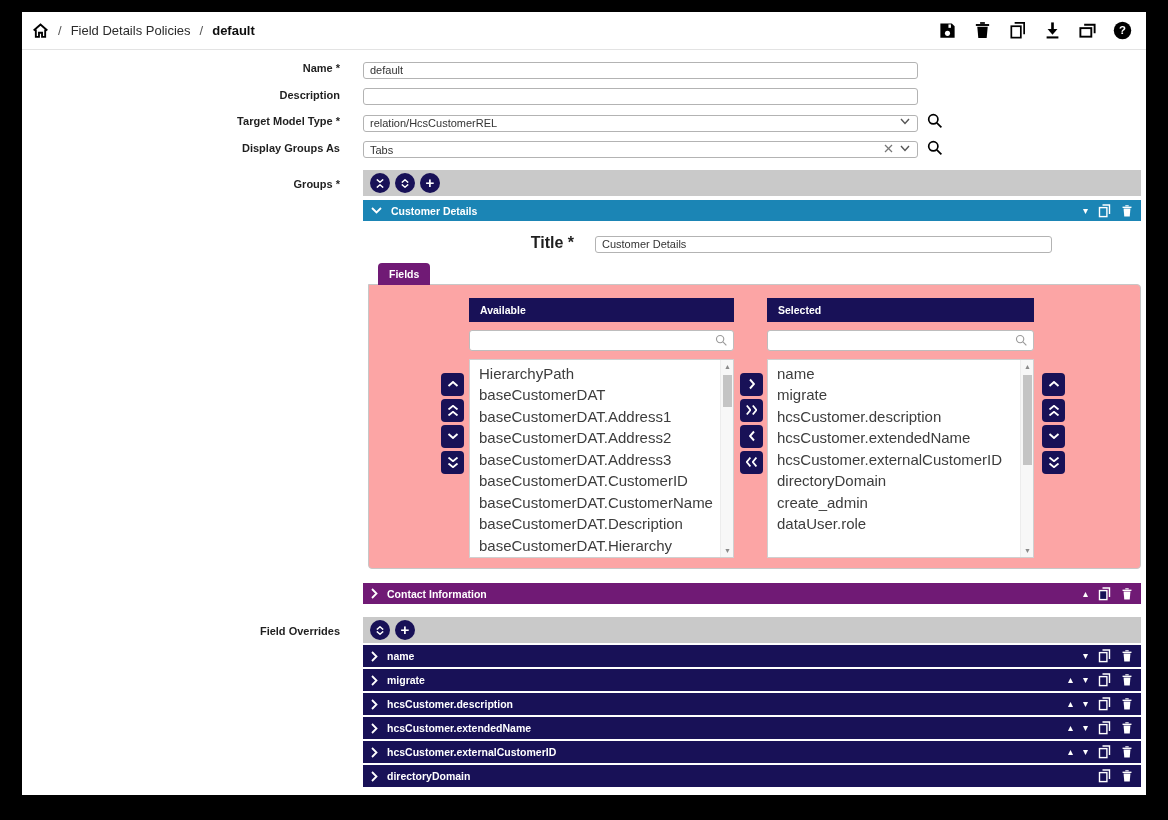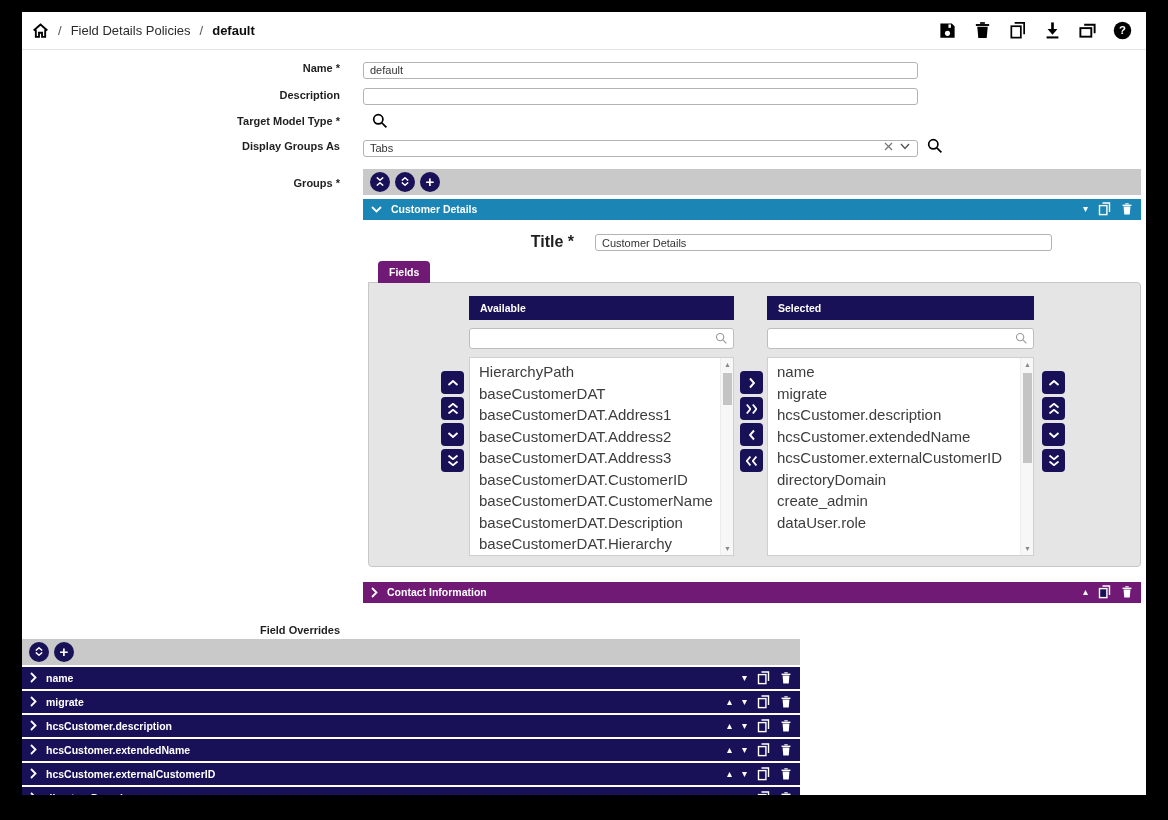--- a/index.html
+++ b/index.html
@@ -51,21 +51,21 @@
   .gbody { height:357px; background:#fff; }
   .title-row { display:flex; padding-top:13px; }
   .tlabel { width:225px; text-align:right; padding-right:14px; font-size:16px; font-weight:bold;
             color:#1f1f1f; line-height:17px; flex:none; }
   .tctl { width:457px; margin-left:7px; flex:none; }
 
   .fields-tab { display:inline-flex; align-items:center; margin-left:15px; margin-top:10px; height:22px;
                 background:#701a75; color:#fff; border-radius:4px 4px 0 0; padding:0 11px;
                 font-size:10.5px; font-weight:bold; position:relative; z-index:2; cursor:pointer; }
   .fields-panel { position:relative; margin-left:5px; width:773px; height:285px;
-                  border:1px solid #c7c7c7; border-radius:0 4px 4px 4px; background:#e5e5e5; margin-top:-1px; }
+                  border:1px solid #c7c7c7; border-radius:0 4px 4px 4px; background:#fca5a5; margin-top:-1px; }
 
   .col { position:absolute; top:13px; }
   .col.avail { left:100px; width:265px; }
   .col.sel   { left:398px; width:267px; }
   .col-head { height:24px; background:#181157; color:#fff; font-size:10.5px; font-weight:bold;
               display:flex; align-items:center; padding-left:11px; }
   .search { position:relative; margin-top:8px; height:21px; }
   .search input { width:100%; height:21px; border:1px solid #bdbdbd; border-radius:3px; background:#fff;
                   padding:0 24px 0 8px; font-size:11px; outline:none; font-family:"Liberation Sans",sans-serif; }
   .search .sicon { position:absolute; right:6px; top:4px; }
@@ -170,20 +170,30 @@
 
     <div class="frow">
       <div class="flabel">Description</div>
       <div class="fctl">
         <input class="tinput" type="text" value="" style="">
       </div>
     </div>
 
     <div class="frow">
       <div class="flabel">Target Model Type *</div>
+      <div class="fctl">
+        <input class="tinput" type="text" style="padding-right: 26px;" value="relation/HcsCustomerREL">
+        <span class="sel-extra">
+          <span>
+                <svg width="10" height="7" viewBox="0 0 10 7">
+                  <polyline points="1,1 5,5.4 9,1" fill="none" stroke="#555" stroke-width="1.4"></polyline>
+                </svg>
+              </span>
+        </span>
+      </div>
       <span class="lookup">
         <svg width="16" height="16" viewBox="0 0 16 16">
               <circle cx="6.3" cy="6.3" r="4.6" fill="none" stroke="#000" stroke-width="1.7"></circle>
               <line x1="9.8" y1="9.8" x2="14.4" y2="14.4" stroke="#000" stroke-width="1.7"></line>
             </svg>
       </span>
     </div>
 
     <div class="frow">
       <div class="flabel">Display Groups As</div>
@@ -448,21 +458,21 @@
                     <rect x="1.8" y="2.4" width="10.4" height="1.6" fill="#fff"></rect>
                     <rect x="5" y="0.8" width="4" height="1.3" fill="#fff"></rect>
                   </svg>
             </span>
           </span>
         </div>
 
       </div>
     </div>
 
-    <div class="frow fo-row-top" style="margin-bottom:0;flex-direction:column;">
+    <div class="frow fo-row-top" style="margin-bottom:0;">
       <div class="flabel" style="padding-top:6px;">Field Overrides</div>
       <div class="gpanel">
 
         <div class="toolbar">
           <span class="cbtn">
             <svg width="10" height="4" viewBox="0 0 12 5">
                   <polyline points="2,4.5 6,1 10,4.5" fill="none" stroke="#fff" stroke-width="1.8"></polyline>
                 </svg>
             <svg width="10" height="4" viewBox="0 0 12 5">
                   <polyline points="2,0.5 6,4 10,0.5" fill="none" stroke="#fff" stroke-width="1.8"></polyline>

